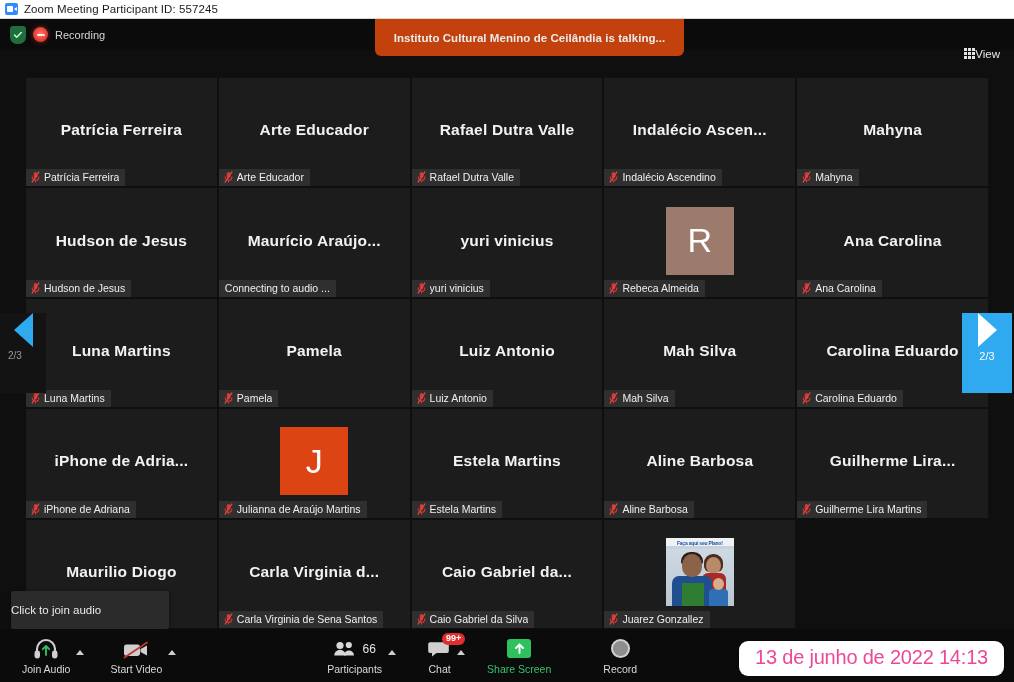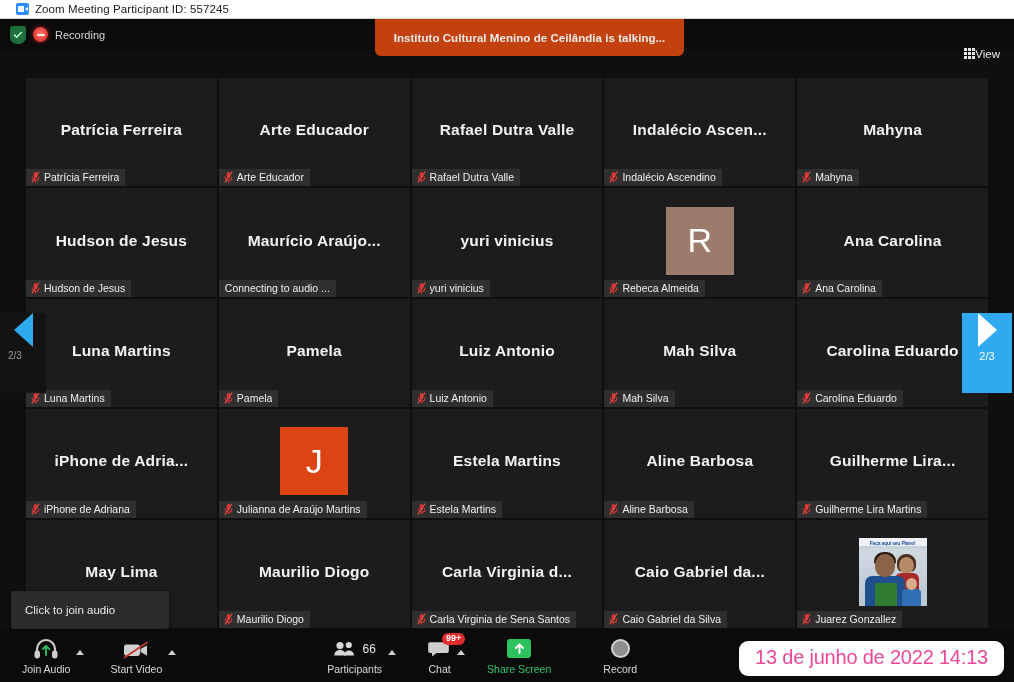--- a/index.html
+++ b/index.html
@@ -11,21 +11,21 @@
   }
 
   #app { position: relative; width: 1014px; height: 682px; background: #0f0f0f; }
 
   
   .titlebar {
     position: absolute; top: 0; left: 0;
     width: 1014px; height: 19px;
     background: #ffffff;
     display: flex; align-items: center;
-    padding-left: 16px;
+    padding-left: 5px;
     border-bottom: 1px solid #d8d8d8;
   }
   .tb-icon {
     width: 13px; height: 12px;
     background: #2d8cff;
     border-radius: 2px;
     position: relative;
     margin-right: 6px;
     flex: 0 0 auto;
   }
@@ -191,21 +191,20 @@
   .nav-left .nav-count { font-size: 10px; color: #9a9a9a; align-self: flex-start; margin-left: 8px; }
   .nav-right .nav-count { font-size: 11px; color: #ffffff; }
 
   
   .tooltip {
     position: absolute; left: 11px; top: 591px;
     width: 158px; height: 38px;
     background: #2b2b2b;
     border-radius: 2px;
     display: flex; align-items: center;
-    padding-left: 14px;
     box-shadow: 0 1px 4px rgba(0,0,0,.5);
   }
   .tooltip span { font-size: 11.5px; color: #e9e9e9; }
   .tooltip::after {
     content: ""; position: absolute;
     left: 27px; bottom: -7px;
     width: 0; height: 0;
     border-left: 8px solid transparent;
     border-right: 8px solid transparent;
     border-top: 8px solid #2b2b2b;
@@ -536,23 +535,20 @@
         <div class="tile-name">Guilherme  Lira...</div>
         <div class="tile-footer">
           <svg class="mic-muted" viewBox="0 0 10 13">
             <rect x="3" y="1" width="4" height="7" rx="2" fill="#d33"></rect>
             <path d="M1.3 6.4 a3.7 3.7 0 0 0 7.4 0" stroke="#d33" stroke-width="1.2" fill="none" stroke-linecap="round"></path>
             <path d="M5 10 v2" stroke="#d33" stroke-width="1.2" stroke-linecap="round"></path>
             <path d="M1.2 12.2 L8.8 0.8" stroke="#e24b42" stroke-width="1.3" stroke-linecap="round"></path>
           </svg>
           <span class="foot-label">Guilherme Lira Martins</span>
         </div>
-      </div>
-      <div class="tile">
-        <div class="tile-name">May Lima</div>
       </div>
       <div class="tile">
         <div class="tile-name">Maurilio Diogo</div>
         <div class="tile-footer">
           <svg class="mic-muted" viewBox="0 0 10 13">
             <rect x="3" y="1" width="4" height="7" rx="2" fill="#d33"></rect>
             <path d="M1.3 6.4 a3.7 3.7 0 0 0 7.4 0" stroke="#d33" stroke-width="1.2" fill="none" stroke-linecap="round"></path>
             <path d="M5 10 v2" stroke="#d33" stroke-width="1.2" stroke-linecap="round"></path>
             <path d="M1.2 12.2 L8.8 0.8" stroke="#e24b42" stroke-width="1.3" stroke-linecap="round"></path>
           </svg>

